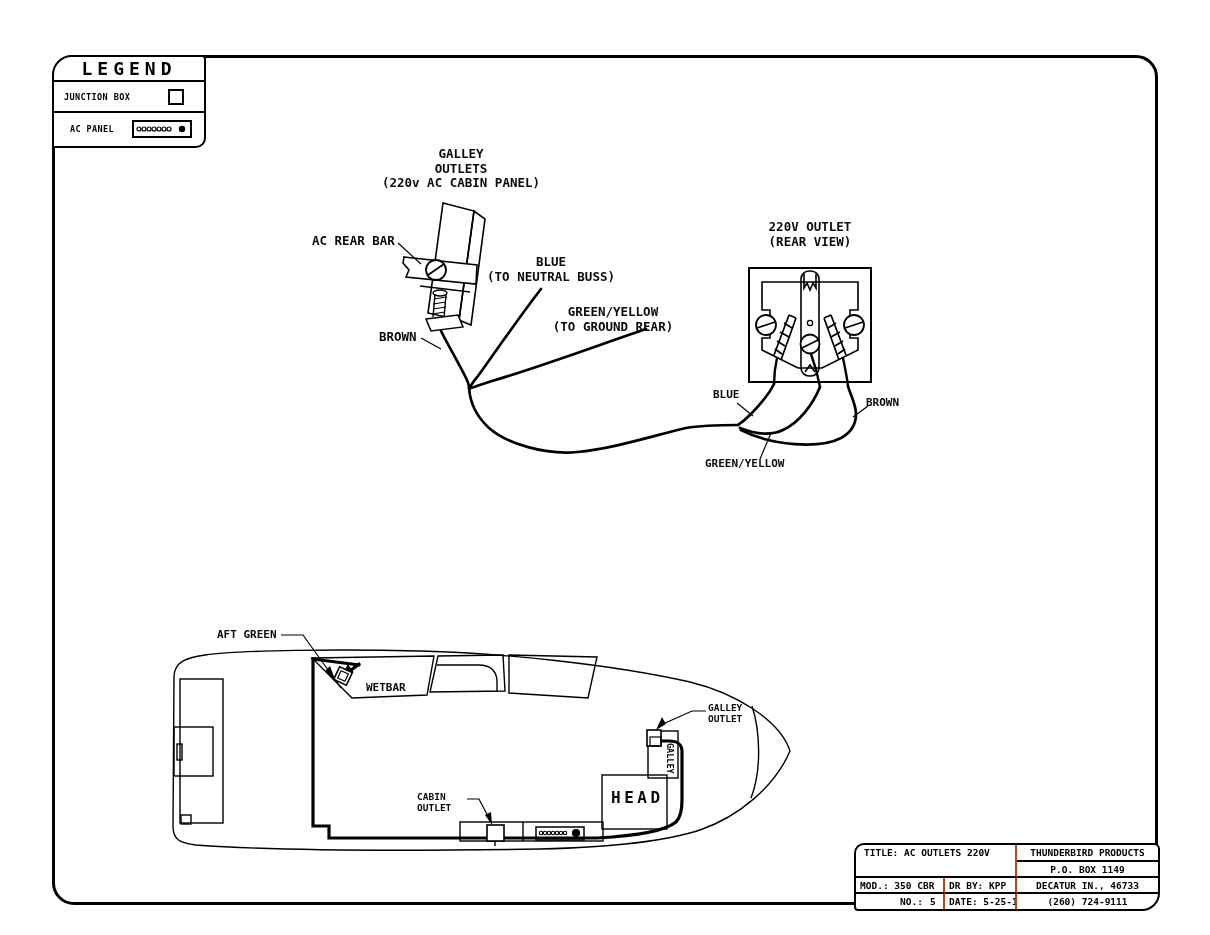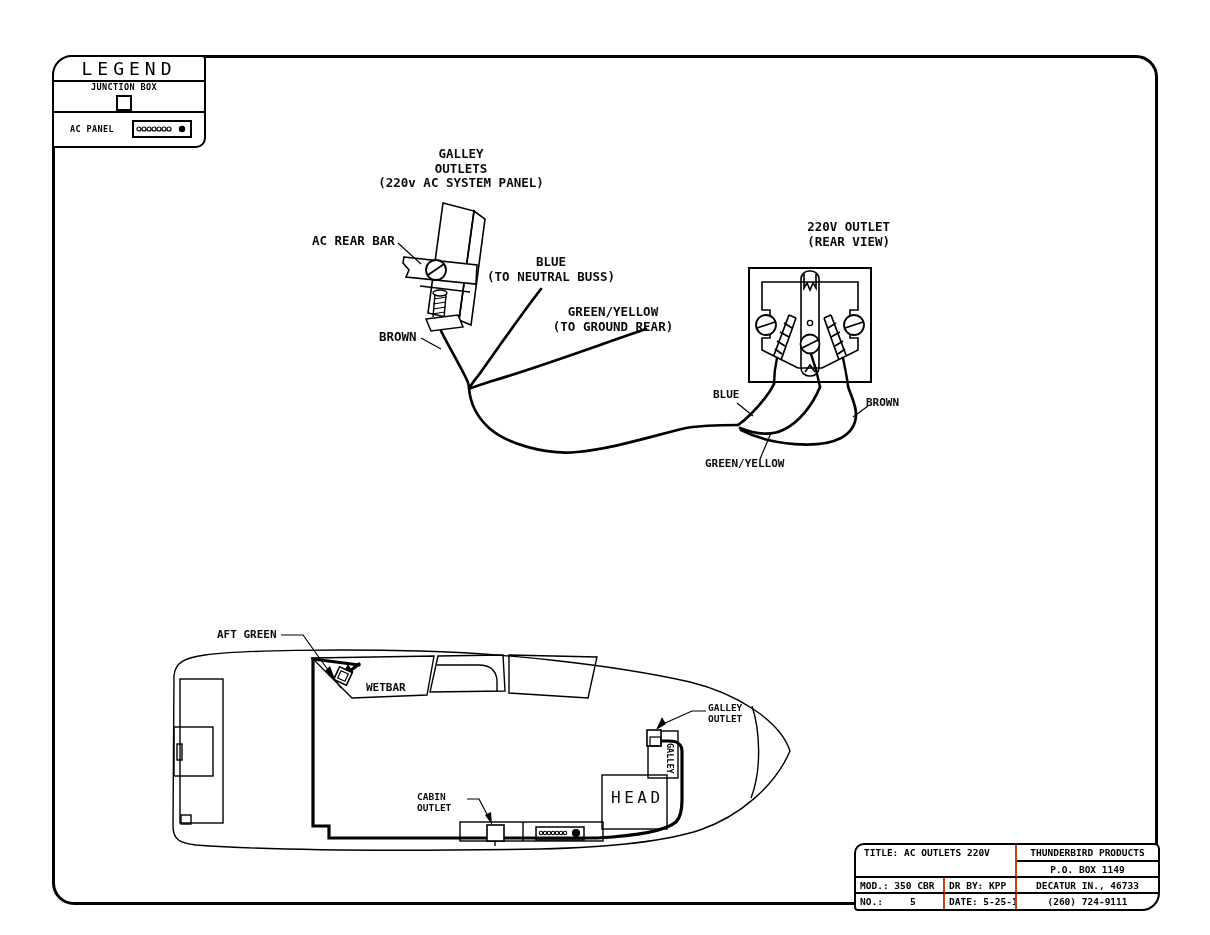--- a/index.html
+++ b/index.html
@@ -11,25 +11,25 @@
   .lbl.ctr{text-align:center;}
   .lbl.sm{font-size:9.5px;line-height:11px;}
   .lbl.md{font-size:11px;line-height:13px;}
   #sheet{left:52px;top:55px;width:1100px;height:844px;border:3px solid #000;
          border-radius:22px;}
   
   #legend{left:52px;top:55px;width:150px;height:89px;background:#fff;
           border:2.5px solid #000;border-radius:20px 4px 10px 0;}
   #legend .ttl{height:23px;border-bottom:2.5px solid #000;display:flex;
                align-items:center;justify-content:center;font-size:18px;
-               letter-spacing:5px;font-weight:normal;}
+               letter-spacing:5px;font-weight:bold;}
   #legend .row{display:flex;align-items:center;justify-content:space-between;
                font-size:8.5px;font-weight:bold;letter-spacing:.4px;
                padding:0 12px 0 10px;}
-  #legend .row1{height:29px;border-bottom:2.5px solid #000;padding-right:20px;flex-direction:column;}
+  #legend .row1{height:29px;border-bottom:2.5px solid #000;padding-right:20px;}
   #legend .row2{height:31px;padding-left:16px;}
   .jb-icon{width:12px;height:12px;border:2px solid #000;}
   
   #tblock{left:854px;top:843px;width:302px;height:64px;background:#fff;
           border:2.5px solid #000;border-radius:10px 6px 18px 4px;
           display:grid;grid-template-columns:89px 72px 141px;
           grid-template-rows:17px 16px 16px 15px;font-size:9.5px;font-weight:bold;}
   #tblock div{box-sizing:border-box;display:flex;align-items:center;
               overflow:hidden;white-space:nowrap;}
   .bb{border-bottom:2px solid #000;}
@@ -165,57 +165,57 @@
   <g fill="#000" stroke="none">
     <polygon points="336,682 325,671 330,666"></polygon>
     <polygon points="656,730 666,724 662,717"></polygon>
     <polygon points="492,825 485,815 491,812"></polygon>
   </g>
 </svg>
 
 <div class="lbl ctr" style="left:350px;top:147px;width:222px;">
   <div>GALLEY</div>
   <div>OUTLETS</div>
-  <div>(220v AC SYSTEM PANEL)</div>
+  <div>(220v AC CABIN PANEL)</div>
 </div>
 
 <div class="lbl" style="left:312px;top:234px;">AC REAR BAR</div>
 
 <div class="lbl ctr" style="left:465px;top:255px;width:172px;">
   <div>BLUE</div>
   <div>(TO NEUTRAL BUSS)</div>
 </div>
 
 <div class="lbl ctr" style="left:543px;top:305px;width:140px;">
   <div>GREEN/YELLOW</div>
   <div>(TO GROUND REAR)</div>
 </div>
 
 <div class="lbl" style="left:379px;top:330px;">BROWN</div>
 
-<div class="lbl ctr" style="left:730px;top:220px;width:160px;text-align:right;">
+<div class="lbl ctr" style="left:730px;top:220px;width:160px;">
   <div>220V OUTLET</div>
   <div>(REAR VIEW)</div>
 </div>
 
 <div class="lbl md" style="left:713px;top:388px;">BLUE</div>
 <div class="lbl md" style="left:866px;top:396px;">BROWN</div>
 <div class="lbl md" style="left:705px;top:457px;">GREEN/YELLOW</div>
 
 <div class="lbl md" style="left:217px;top:628px;">AFT GREEN</div>
 <div class="lbl md" style="left:366px;top:681px;">WETBAR</div>
 
 <div class="lbl sm" style="left:708px;top:702px;">
   <div>GALLEY</div>
   <div>OUTLET</div>
 </div>
 
 <div class="vert">GALLEY</div>
 
-<div class="lbl" style="left:611px;top:791px;font-size:16px;letter-spacing:3.5px;font-weight:normal;">HEAD</div>
+<div class="lbl" style="left:611px;top:791px;font-size:16px;letter-spacing:3.5px;font-weight:bold;">HEAD</div>
 
 <div class="lbl sm" style="left:417px;top:791px;">
   <div>CABIN</div>
   <div>OUTLET</div>
 </div>
 
 <div class="abs" id="legend">
   <div class="ttl">LEGEND</div>
   <div class="row row1">
     <span>JUNCTION BOX</span>
@@ -237,19 +237,19 @@
   </div>
 </div>
 
 <div class="abs" id="tblock">
   <div class="br bb" style="grid-column:1/3;grid-row:1/3;align-items:flex-start;padding:2px 0 0 8px;">TITLE: AC OUTLETS 220V</div>
   <div class="bb cc" style="grid-column:3;grid-row:1;">THUNDERBIRD PRODUCTS</div>
   <div class="bb cc" style="grid-column:3;grid-row:2;">P.O. BOX 1149</div>
   <div class="br bb" style="grid-column:1;grid-row:3;padding-left:4px;">MOD.: 350 CBR</div>
   <div class="br bb" style="grid-column:2;grid-row:3;padding-left:4px;">DR BY: KPP</div>
   <div class="bb cc" style="grid-column:3;grid-row:3;">DECATUR IN., 46733</div>
-  <div class="br" style="grid-column:1;grid-row:4;padding-left:4px;">
+  <div class="br" style="grid-column:1;grid-row:4;padding-left:4px;margin-left:40px;">
     <span>NO.:</span>
     <span style="flex:1;text-align:center;">5</span>
   </div>
   <div class="br" style="grid-column:2;grid-row:4;padding-left:4px;">DATE: 5-25-15</div>
   <div class="cc" style="grid-column:3;grid-row:4;">(260) 724-9111</div>
 </div>
 
 </body></html>

